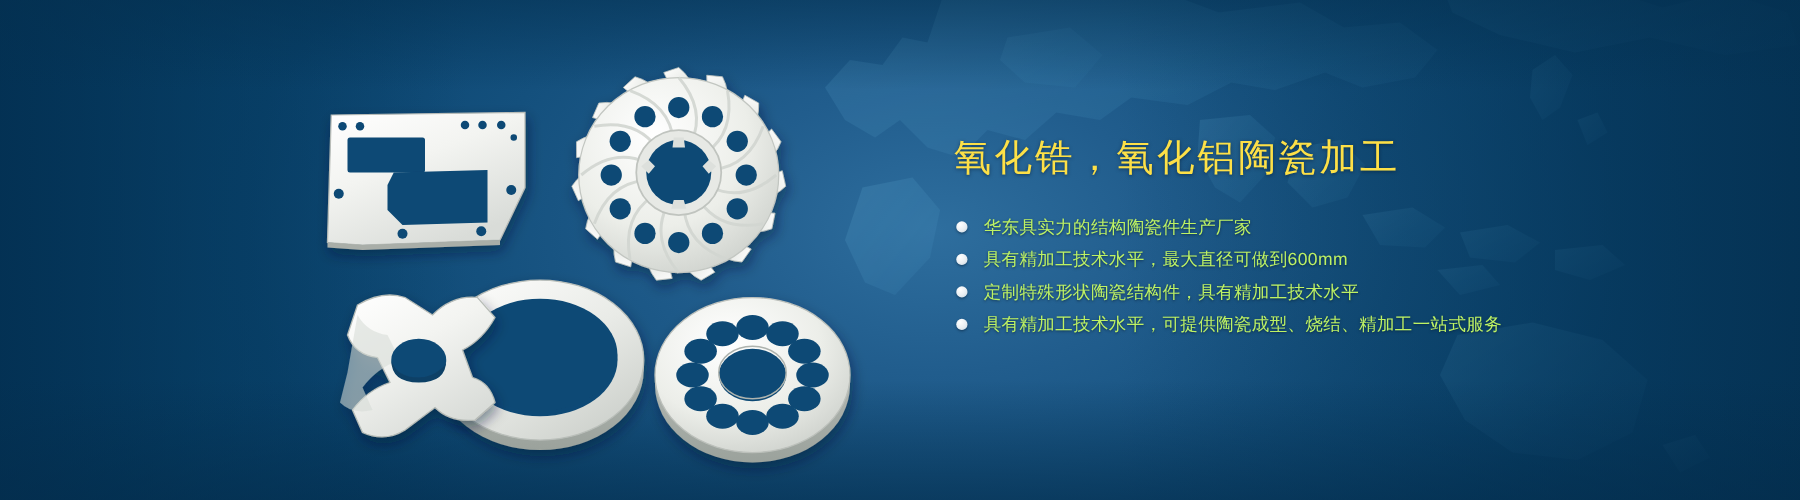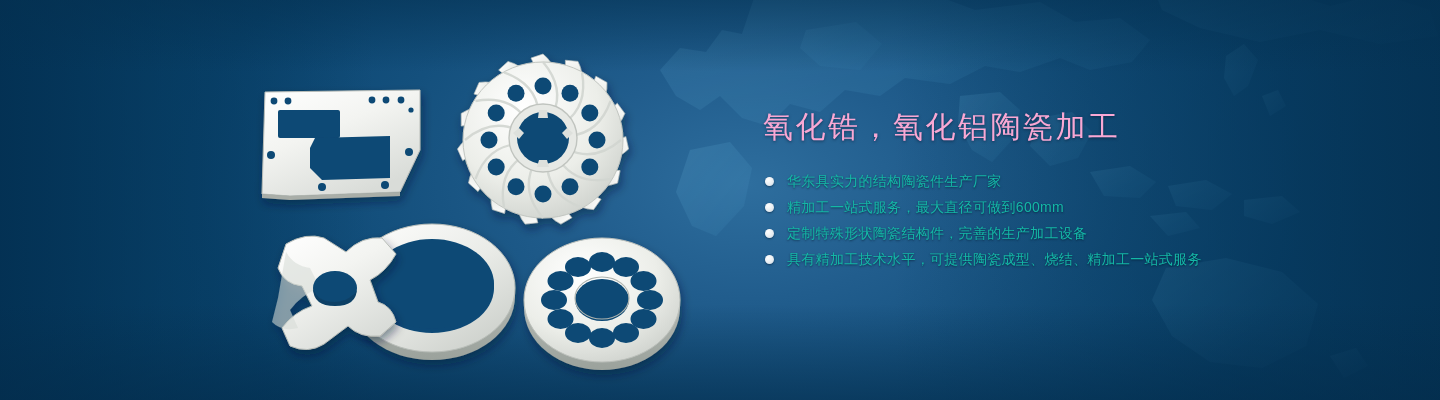--- a/index.html
+++ b/index.html
@@ -41,37 +41,37 @@
   .copy{
     position:absolute;
     left:763px;top:108px;
     width:620px;
   }
   .headline{
     margin:0;
     font-size:30px;
     font-weight:400;
     letter-spacing:2.5px;
-    color:#f9a8d4;
+    color:#fde047;
     line-height:38px;
     text-shadow:0 1px 3px rgba(0,20,40,.55);
     white-space:nowrap;
   }
   .bullets{
     list-style:none;
     margin:27px 0 0 2px;
     padding:0;
   }
   .bullets li{
     position:relative;
     padding-left:22px;
     margin-bottom:9px;
     font-size:14px;
     line-height:17px;
-    color:#14b8a6;
+    color:#bef264;
     letter-spacing:.3px;
     text-shadow:0 1px 2px rgba(0,18,36,.6);
     white-space:nowrap;
   }
   .bullets li .dot{
     position:absolute;
     left:0;top:4px;
     width:9px;height:9px;
     border-radius:50%;
     background:radial-gradient(circle at 35% 30%, #ffffff 0%, #e9eef2 55%, #c8d3dc 100%);
@@ -278,25 +278,25 @@
   <div class="copy">
     <h1 class="headline">氧化锆，氧化铝陶瓷加工</h1>
 
     <ul class="bullets">
       <li>
         <span class="dot"></span>
         <span>华东具实力的结构陶瓷件生产厂家</span>
       </li>
       <li>
         <span class="dot"></span>
-        <span>精加工一站式服务，最大直径可做到600mm</span>
+        <span>具有精加工技术水平，最大直径可做到600mm</span>
       </li>
       <li>
         <span class="dot"></span>
-        <span>定制特殊形状陶瓷结构件，完善的生产加工设备</span>
+        <span>定制特殊形状陶瓷结构件，具有精加工技术水平</span>
       </li>
       <li>
         <span class="dot"></span>
         <span>具有精加工技术水平，可提供陶瓷成型、烧结、精加工一站式服务</span>
       </li>
     </ul>
   </div>
 
 </div>
 

